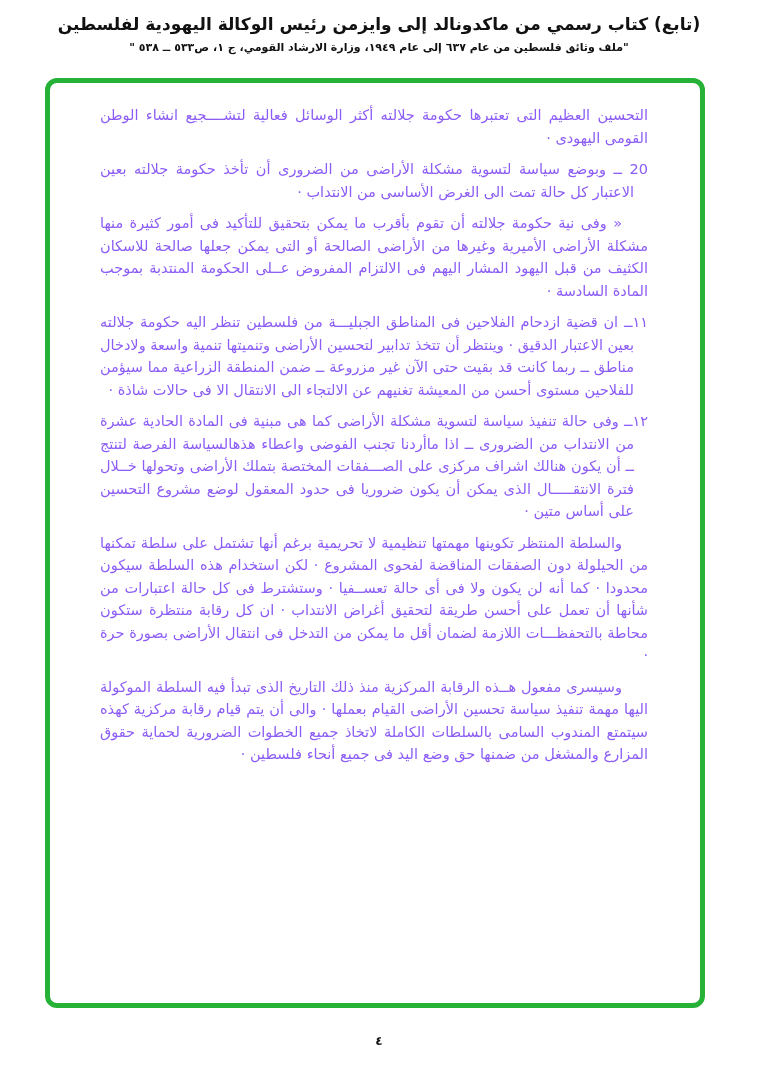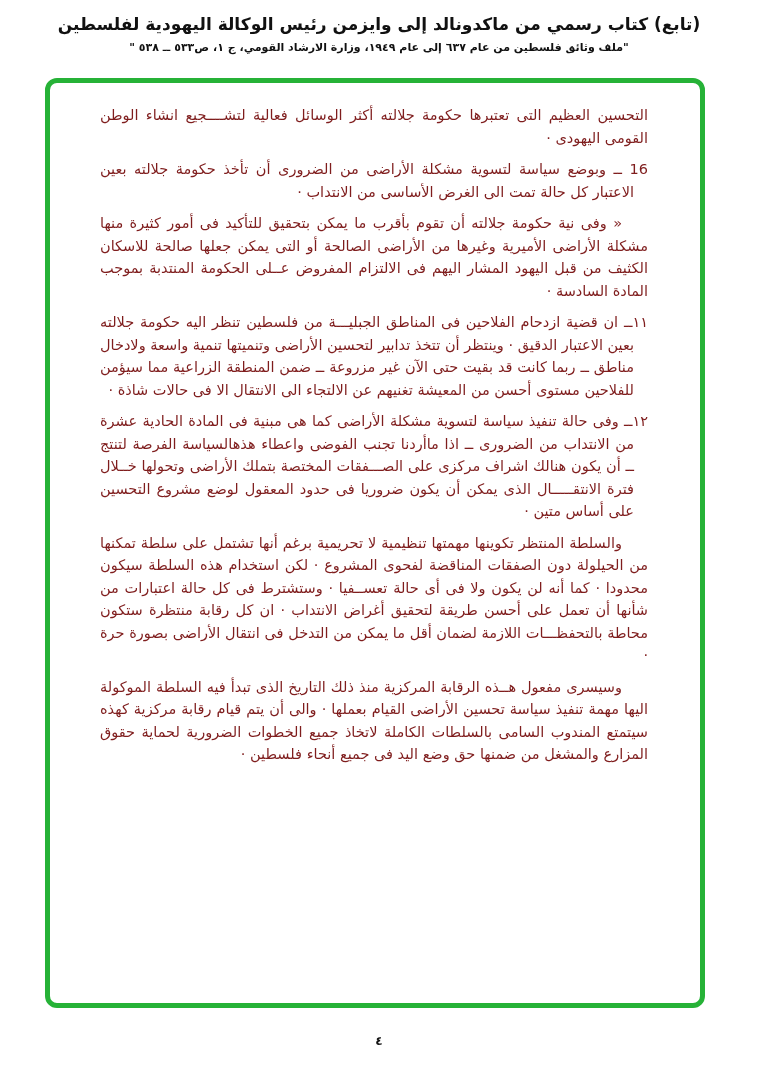--- a/index.html
+++ b/index.html
@@ -50,21 +50,21 @@
     border-radius: 12px;
     background: #ffffff;
     padding: 12px 52px 8px 50px;
     overflow: hidden;
   }
   .doc-text {
     direction: rtl;
     text-align: justify;
     font-size: 14.5px;
     line-height: 22.5px;
-    color: #7f1d1d;
+    color: #8b5cf6;
   }
   .para { margin: 9px 0; }
   .para.flush     { text-indent: 0; }
   .para.indent-sm { text-indent: 12px; }
   .para.indent    { text-indent: 26px; }
   .para.hang      { padding-right: 14px; text-indent: -14px; }
   .para .marker { font-weight: normal; }
   
   .doc-footer {
     position: absolute;
@@ -84,21 +84,21 @@
 <div class="page">
 
   <header class="doc-header">
     <h1 class="doc-title">(تابع) كتاب رسمي من ماكدونالد إلى وايزمن رئيس الوكالة اليهودية لفلسطين</h1>
     <div class="doc-subtitle">"ملف وثائق فلسطين من عام ٦٣٧ إلى عام ١٩٤٩، وزارة الارشاد القومي، ج ١، ص٥٣٣ ــ ٥٣٨ "</div>
   </header>
 
   <main class="body-frame" style="border-color: rgb(38, 178, 55);">
     <div class="doc-text" id="doc-text">
         <p class="para flush">التحسين العظيم التى تعتبرها حكومة جلالته أكثر الوسائل فعالية لتشــــجيع انشاء الوطن القومى اليهودى ·</p>
-        <p class="para hang"><span class="marker">16 ــ </span>وبوضع سياسة لتسوية مشكلة الأراضى من الضرورى أن تأخذ حكومة جلالته بعين الاعتبار كل حالة تمت الى الغرض الأساسى من الانتداب ·</p>
+        <p class="para hang"><span class="marker">20 ــ </span>وبوضع سياسة لتسوية مشكلة الأراضى من الضرورى أن تأخذ حكومة جلالته بعين الاعتبار كل حالة تمت الى الغرض الأساسى من الانتداب ·</p>
         <p class="para indent">« وفى نية حكومة جلالته أن تقوم بأقرب ما يمكن بتحقيق للتأكيد فى أمور كثيرة منها مشكلة الأراضى الأميرية وغيرها من الأراضى الصالحة أو التى يمكن جعلها صالحة للاسكان الكثيف من قبل اليهود المشار اليهم فى الالتزام المفروض عــلى الحكومة المنتدبة بموجب المادة السادسة ·</p>
         <p class="para hang"><span class="marker">١١ــ </span>ان قضية ازدحام الفلاحين فى المناطق الجبليـــة من فلسطين تنظر اليه حكومة جلالته بعين الاعتبار الدقيق · وينتظر أن تتخذ تدابير لتحسين الأراضى وتنميتها تنمية واسعة ولادخال مناطق ــ ربما كانت قد بقيت حتى الآن غير مزروعة ــ ضمن المنطقة الزراعية مما سيؤمن للفلاحين مستوى أحسن من المعيشة تغنيهم عن الالتجاء الى الانتقال الا فى حالات شاذة ·</p>
         <p class="para hang"><span class="marker">١٢ــ </span>وفى حالة تنفيذ سياسة لتسوية مشكلة الأراضى كما هى مبنية فى المادة الحادية عشرة من الانتداب من الضرورى ــ اذا ماأردنا تجنب الفوضى واعطاء هذهالسياسة الفرصة لتنتج ــ أن يكون هنالك اشراف مركزى على الصـــفقات المختصة بتملك الأراضى وتحولها خــلال فترة الانتقـــــال الذى يمكن أن يكون ضروريا فى حدود المعقول لوضع مشروع التحسين على أساس متين ·</p>
         <p class="para indent">والسلطة المنتظر تكوينها مهمتها تنظيمية لا تحريمية برغم أنها تشتمل على سلطة تمكنها من الحيلولة دون الصفقات المناقضة لفحوى المشروع · لكن استخدام هذه السلطة سيكون محدودا · كما أنه لن يكون ولا فى أى حالة تعســفيا · وستشترط فى كل حالة اعتبارات من شأنها أن تعمل على أحسن طريقة لتحقيق أغراض الانتداب · ان كل رقابة منتظرة ستكون محاطة بالتحفظـــات اللازمة لضمان أقل ما يمكن من التدخل فى انتقال الأراضى بصورة حرة ·</p>
         <p class="para indent">وسيسرى مفعول هــذه الرقابة المركزية منذ ذلك التاريخ الذى تبدأ فيه السلطة الموكولة اليها مهمة تنفيذ سياسة تحسين الأراضى القيام بعملها · والى أن يتم قيام رقابة مركزية كهذه سيتمتع المندوب السامى بالسلطات الكاملة لاتخاذ جميع الخطوات الضرورية لحماية حقوق المزارع والمشغل من ضمنها حق وضع اليد فى جميع أنحاء فلسطين ·</p>
       </div>
   </main>
 
   <footer class="doc-footer">
     <span class="page-number">٤</span>

